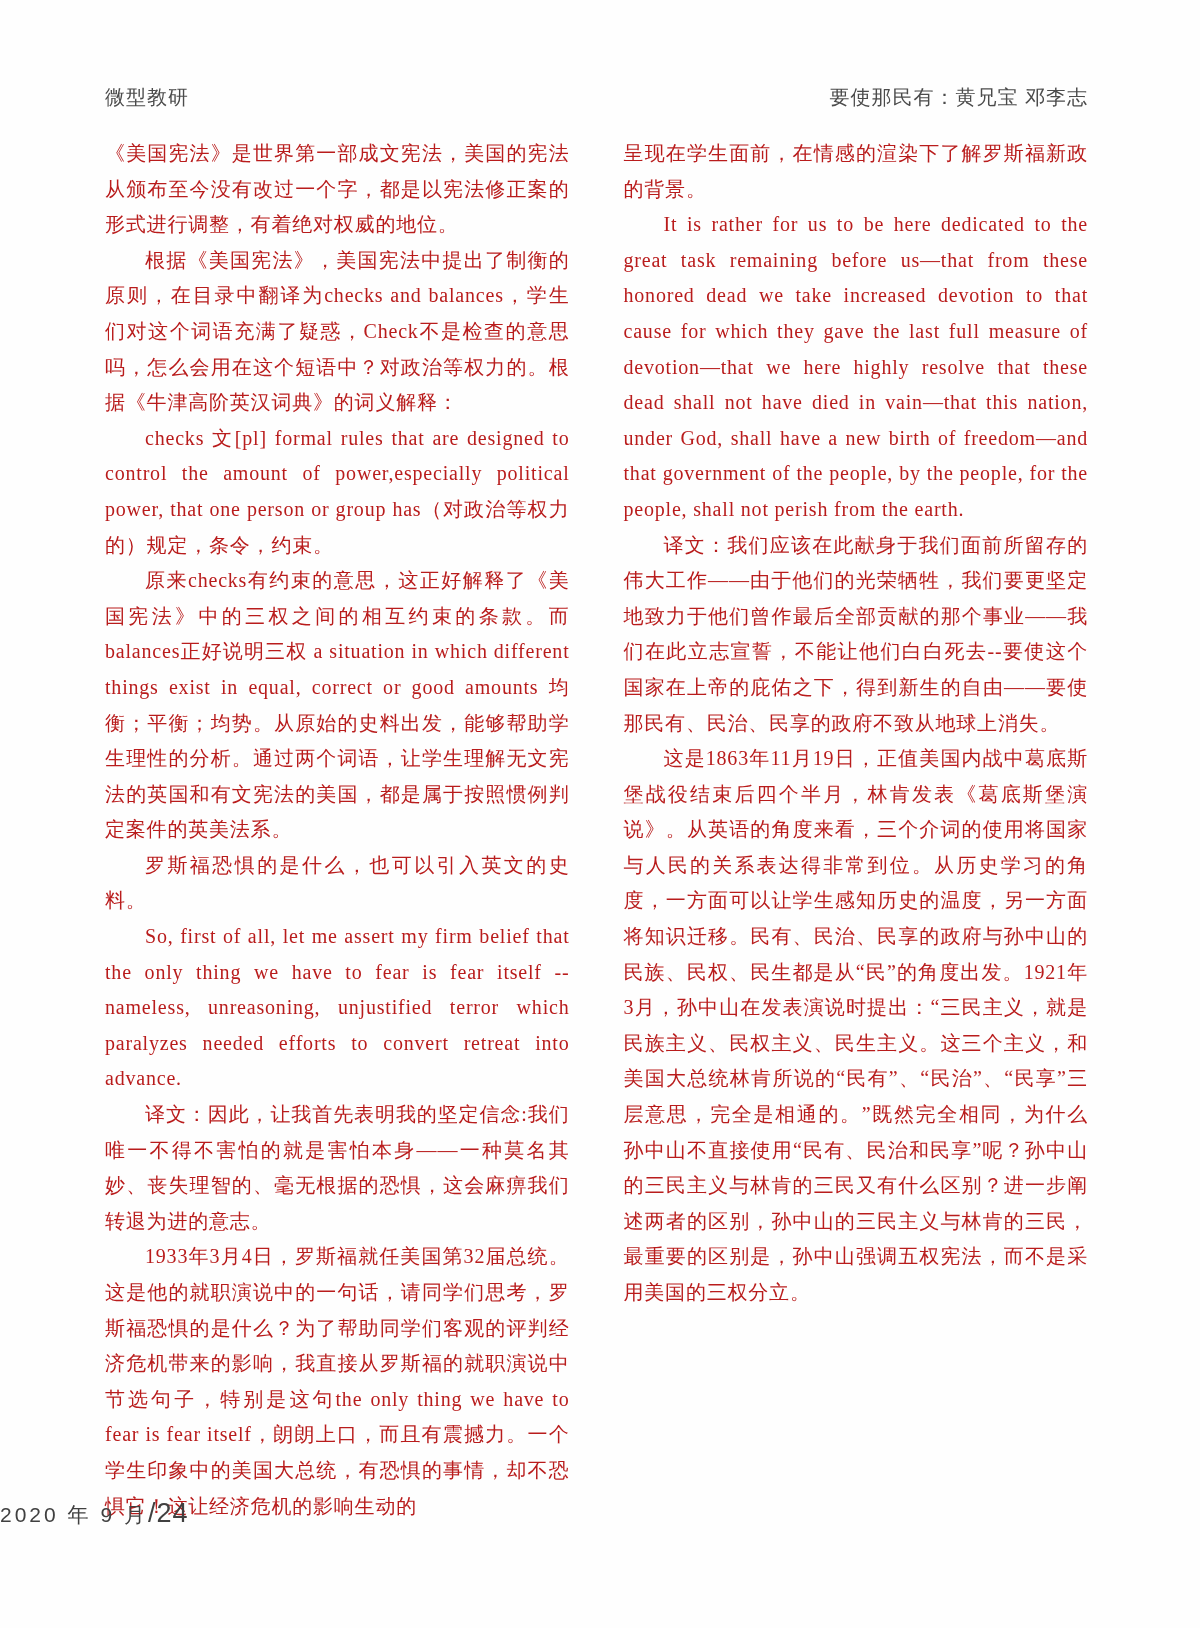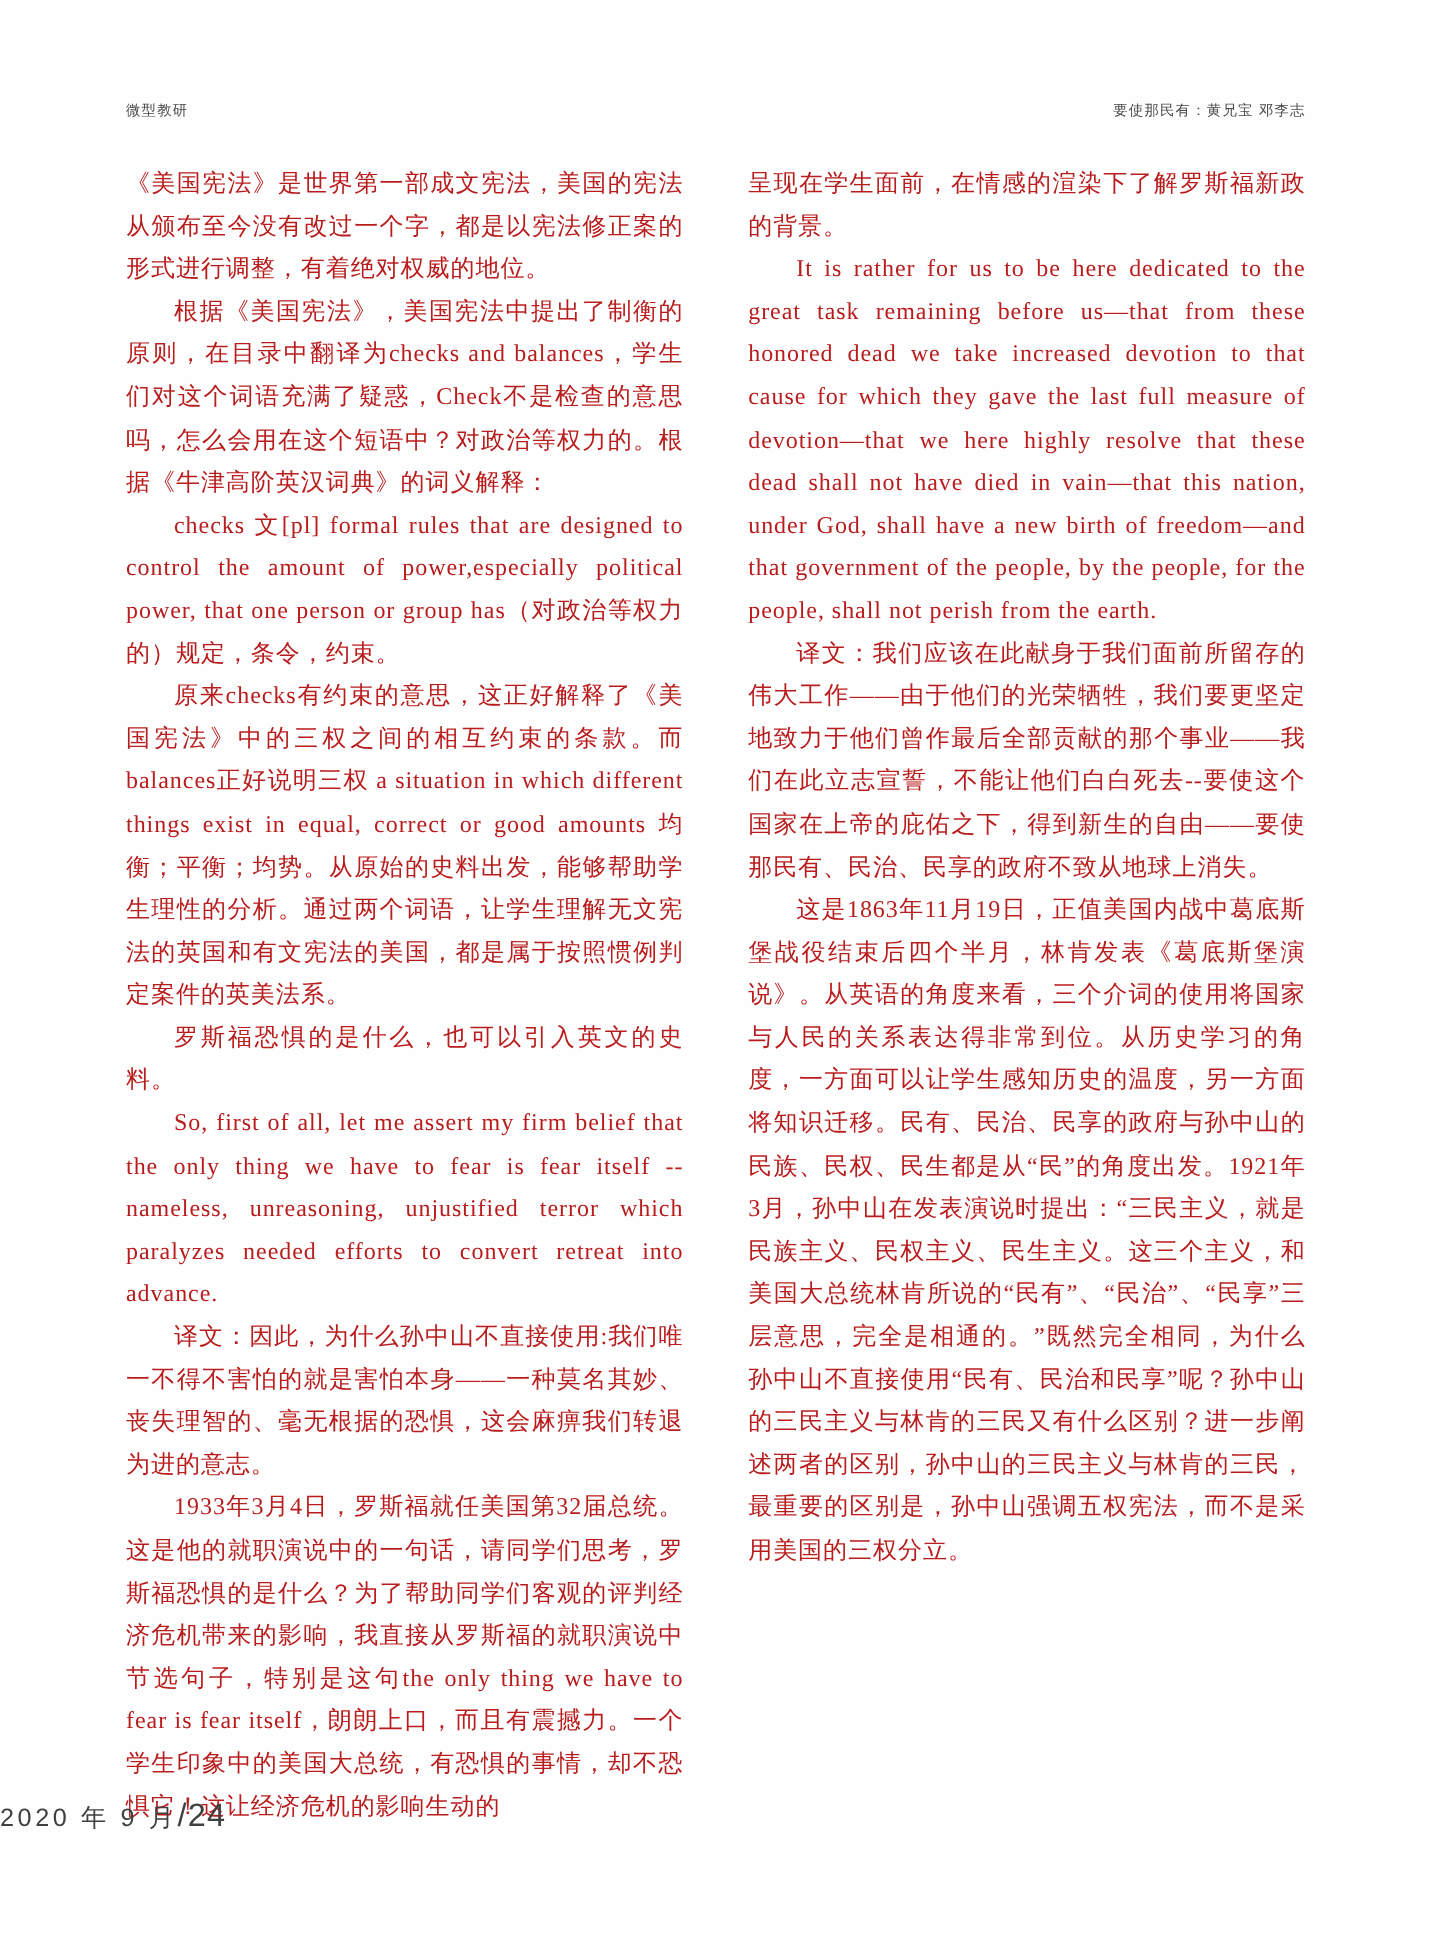--- a/index.html
+++ b/index.html
@@ -14,21 +14,21 @@
   }
   .page { position: absolute; inset: 0; background: #fefefe; }
 
   .page-header {
     position: absolute;
     top: 84px; left: 105px; right: 112px;
     display: flex;
     justify-content: space-between;
     align-items: center;
     font-family: "Liberation Sans", sans-serif;
-    font-size: 12px;
+    font-size: 20px;
     color: #4b4b4b;
     letter-spacing: 1px;
   }
 
   .columns {
     position: absolute;
     top: 136px; left: 105px; right: 112px;
     display: flex;
     gap: 54px;
   }
@@ -69,21 +69,21 @@
 
   <main class="columns">
 
     <section class="col">
       <p class="para cont">《美国宪法》是世界第一部成文宪法，美国的宪法从颁布至今没有改过一个字，都是以宪法修正案的形式进行调整，有着绝对权威的地位。</p>
       <p class="para">根据《美国宪法》，美国宪法中提出了制衡的原则，在目录中翻译为checks and balances，学生们对这个词语充满了疑惑，Check不是检查的意思吗，怎么会用在这个短语中？对政治等权力的。根据《牛津高阶英汉词典》的词义解释：</p>
       <p class="para">checks 文[pl] formal rules that are designed to control the amount of power,especially political power, that one person or group has（对政治等权力的）规定，条令，约束。</p>
       <p class="para">原来checks有约束的意思，这正好解释了《美国宪法》中的三权之间的相互约束的条款。而balances正好说明三权 a situation in which different things exist in equal, correct or good amounts 均衡；平衡；均势。从原始的史料出发，能够帮助学生理性的分析。通过两个词语，让学生理解无文宪法的英国和有文宪法的美国，都是属于按照惯例判定案件的英美法系。</p>
       <p class="para">罗斯福恐惧的是什么，也可以引入英文的史料。</p>
       <p class="para">So, first of all, let me assert my firm belief that the only thing we have to fear is fear itself -- nameless, unreasoning, unjustified terror which paralyzes needed efforts to convert retreat into advance.</p>
-      <p class="para">译文：因此，为什么孙中山不直接使用:我们唯一不得不害怕的就是害怕本身——一种莫名其妙、丧失理智的、毫无根据的恐惧，这会麻痹我们转退为进的意志。</p>
+      <p class="para">译文：因此，让我首先表明我的坚定信念:我们唯一不得不害怕的就是害怕本身——一种莫名其妙、丧失理智的、毫无根据的恐惧，这会麻痹我们转退为进的意志。</p>
       <p class="para">1933年3月4日，罗斯福就任美国第32届总统。这是他的就职演说中的一句话，请同学们思考，罗斯福恐惧的是什么？为了帮助同学们客观的评判经济危机带来的影响，我直接从罗斯福的就职演说中节选句子，特别是这句the only thing we have to fear is fear itself，朗朗上口，而且有震撼力。一个学生印象中的美国大总统，有恐惧的事情，却不恐惧它！这让经济危机的影响生动的</p>
     </section>
 
     <section class="col">
       <p class="para cont">呈现在学生面前，在情感的渲染下了解罗斯福新政的背景。</p>
       <p class="para">It is rather for us to be here dedicated to the great task remaining before us—that from these honored dead we take increased devotion to that cause for which they gave the last full measure of devotion—that we here highly resolve that these dead shall not have died in vain—that this nation, under God, shall have a new birth of freedom—and that government of the people, by the people, for the people, shall not perish from the earth.</p>
       <p class="para">译文：我们应该在此献身于我们面前所留存的伟大工作——由于他们的光荣牺牲，我们要更坚定地致力于他们曾作最后全部贡献的那个事业——我们在此立志宣誓，不能让他们白白死去--要使这个国家在上帝的庇佑之下，得到新生的自由——要使那民有、民治、民享的政府不致从地球上消失。</p>
       <p class="para">这是1863年11月19日，正值美国内战中葛底斯堡战役结束后四个半月，林肯发表《葛底斯堡演说》。从英语的角度来看，三个介词的使用将国家与人民的关系表达得非常到位。从历史学习的角度，一方面可以让学生感知历史的温度，另一方面将知识迁移。民有、民治、民享的政府与孙中山的民族、民权、民生都是从“民”的角度出发。1921年3月，孙中山在发表演说时提出：“三民主义，就是民族主义、民权主义、民生主义。这三个主义，和美国大总统林肯所说的“民有”、“民治”、“民享”三层意思，完全是相通的。”既然完全相同，为什么孙中山不直接使用“民有、民治和民享”呢？孙中山的三民主义与林肯的三民又有什么区别？进一步阐述两者的区别，孙中山的三民主义与林肯的三民，最重要的区别是，孙中山强调五权宪法，而不是采用美国的三权分立。</p>
     </section>
 

